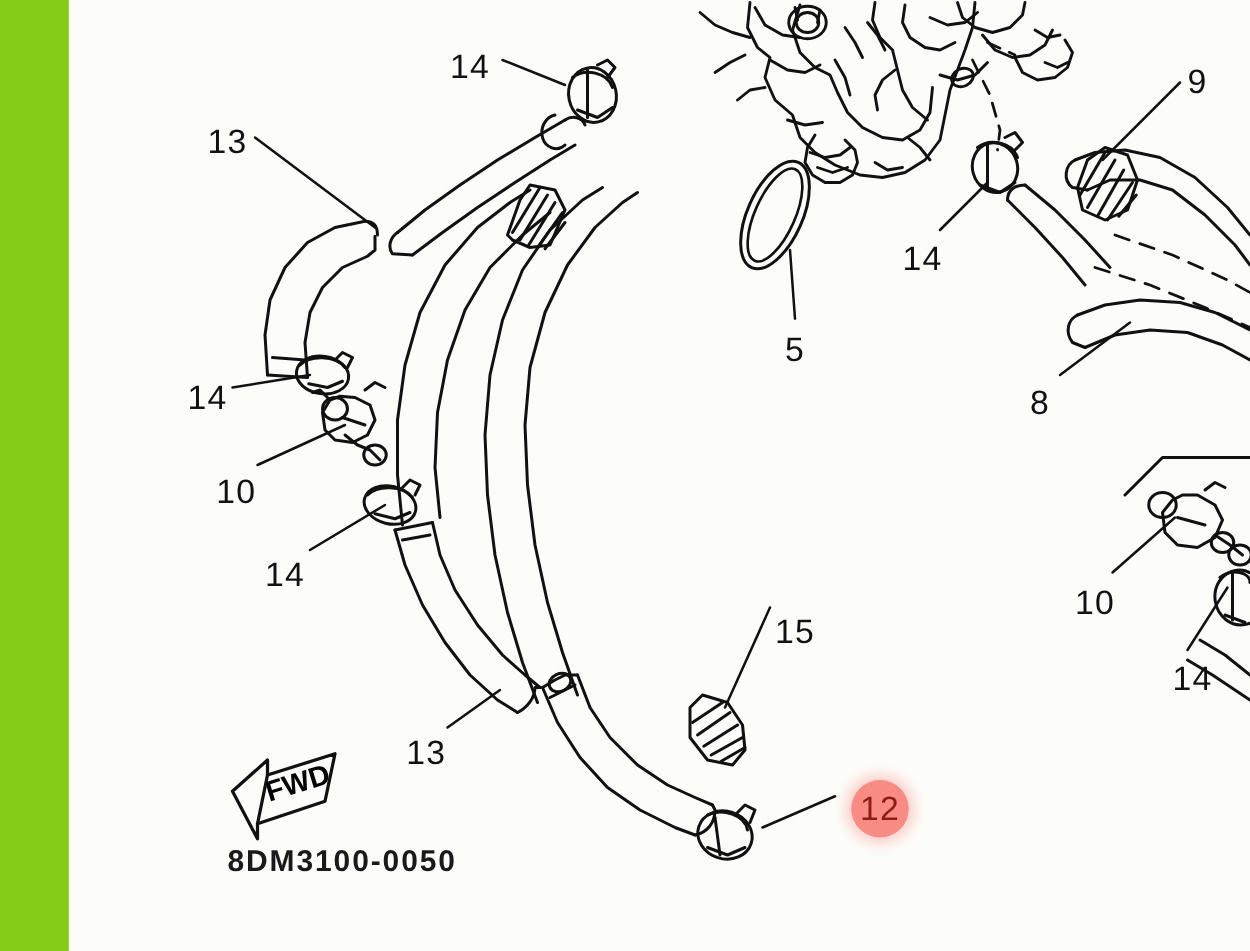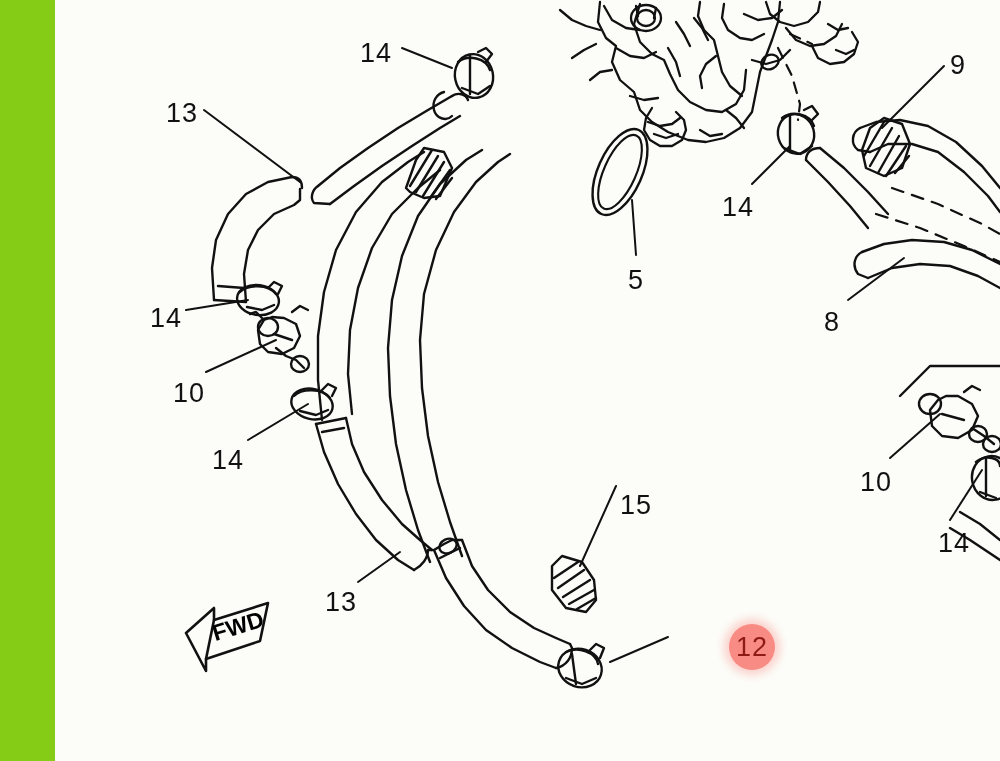--- a/index.html
+++ b/index.html
@@ -44,21 +44,20 @@
     position: absolute;
     width: 46px;
     height: 46px;
     border-radius: 50%;
     display: flex;
     align-items: center;
     justify-content: center;
     font-family: "Liberation Sans", sans-serif;
     font-size: 27px;
     letter-spacing: 1px;
-    margin-left: 48px;
   }
   .fwd-text {
     position: absolute;
     font-family: "Liberation Sans", sans-serif;
     font-weight: bold;
     font-size: 23px;
     color: #000;
     transform: rotate(-17deg);
     letter-spacing: 0px;
     user-select: none;
@@ -349,14 +348,15 @@
   <div class="callout-label" style="left:938px; top:528px;">14</div>
 
   <div class="callout-label" style="left:325px; top:587px;">13</div>
 
   <div class="callout-hl" id="hl12" style="left: 681px; top: 624px; background: rgb(249, 139, 133); color: rgb(142, 27, 20); box-shadow: rgba(249, 139, 133, 0.4) 0px 0px 10px 5px;">
     <span>12</span>
   </div>
 
   <div class="fwd-text" style="left:212px; top:613px;">FWD</div>
 
+  <div class="partno-text" style="left:182px; top:676px;">8DM3100-0050</div>
 
 </div>
 
 </body></html>

